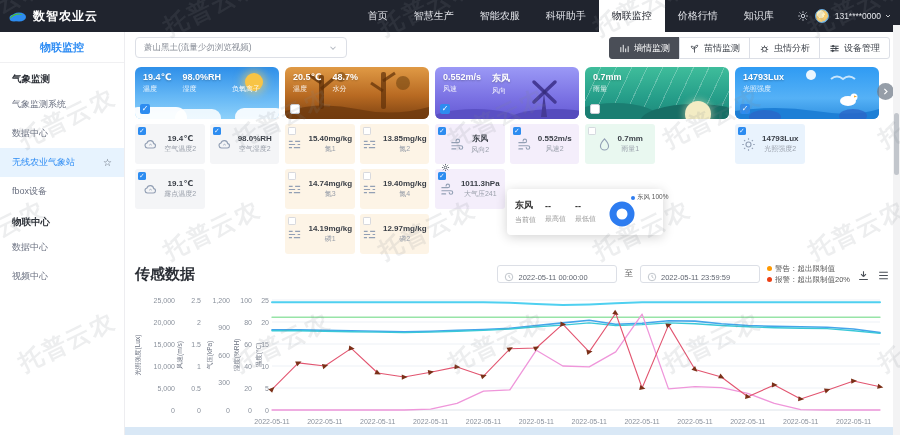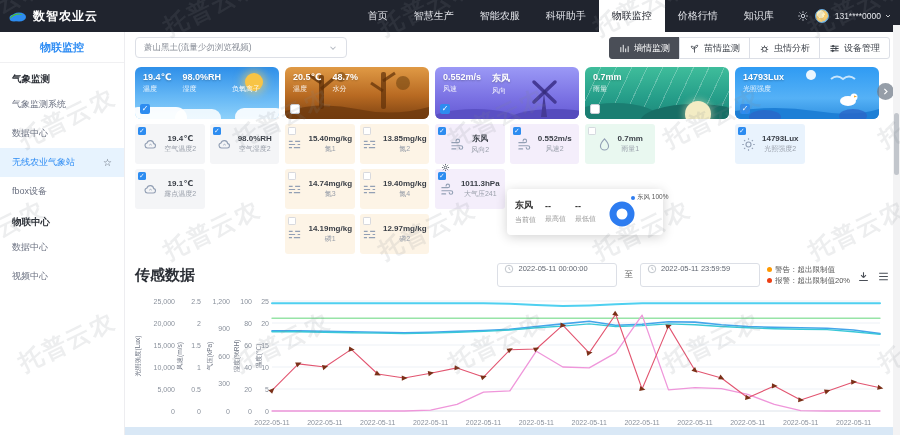--- a/index.html
+++ b/index.html
@@ -89,21 +89,21 @@
   .tt-pie { position:relative; width:34px; height:34px; flex-shrink:0; }
   .tt-pie svg { width:100%; height:100%; }
   .tt-pie-label { position:absolute; top:-2px; left:26px; font-size:6.5px; color:#555; white-space:nowrap; display:flex; align-items:center; gap:2px; }
   .tt-pie-label .dot { width:4px; height:4px; border-radius:50%; background:#2d7cf0; }
 
   
   .sensor-panel { margin-top:9px; }
   .sp-head { display:flex; align-items:center; }
   .sp-title { font-size:15px; color:#2b2f36; font-weight:bold; }
   .sp-right { margin-left:auto; display:flex; align-items:center; gap:7px; }
-  .date-box { width:120px; height:24px; border:1px solid #dcdfe6; border-radius:3px; display:flex; align-items:flex-start; gap:4px; padding:0 6px; font-size:7.5px; color:#5f6570; cursor:text; background:#fff; }
+  .date-box { width:120px; height:18px; border:1px solid #dcdfe6; border-radius:3px; display:flex; align-items:flex-end; gap:4px; padding:0 6px; font-size:7.5px; color:#5f6570; cursor:text; background:#fff; }
   .date-box .icon-s { color:#b5bac2; }
   .date-sep { font-size:8.5px; color:#666; }
   .legend { font-size:7.5px; color:#555; line-height:1.5; }
   .legend .row { display:flex; align-items:center; gap:3px; white-space:nowrap; }
   .legend .dot { width:5px; height:5px; border-radius:50%; }
   .sp-icon { width:13px; height:13px; color:#4a4f57; cursor:pointer; }
   .sp-icon svg { width:100%; height:100%; }
 
   .chart-wrap { margin-top:6px; }
 

